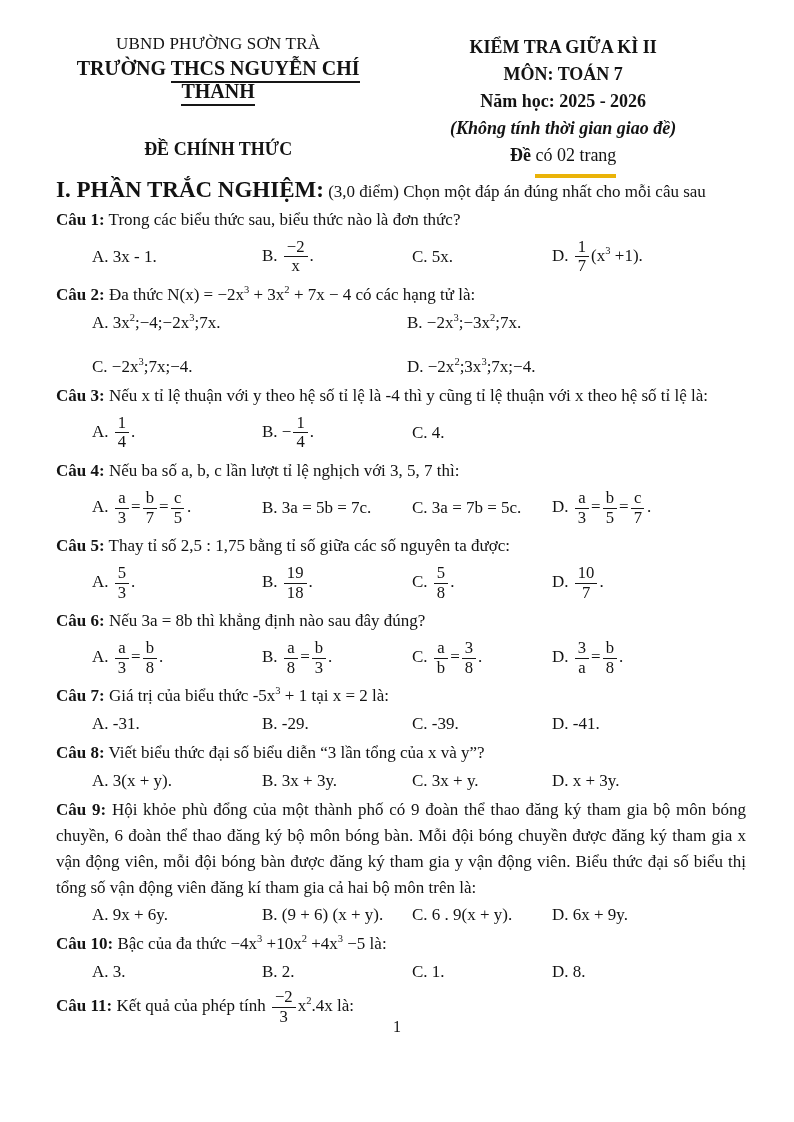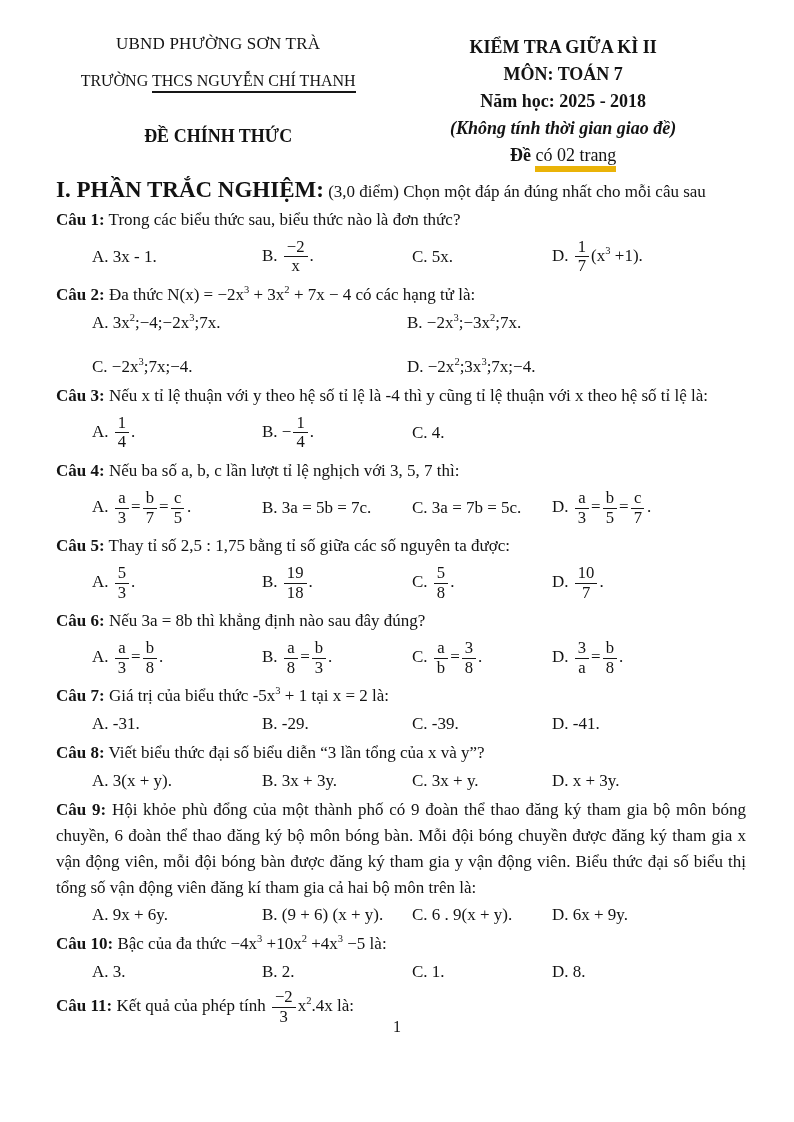--- a/index.html
+++ b/index.html
@@ -12,26 +12,26 @@
     color:#131313;
     font-family:"Liberation Serif", serif;
     box-sizing:border-box;
     padding:34px 48px 0 56px;
     overflow:hidden;
   }
   
   .header{display:flex;align-items:flex-start;}
   .h-left{width:47%;text-align:center;}
   .h-left .l1{font-size:17px;letter-spacing:.2px;}
-  .h-left .l2{font-size:16px;font-weight:normal;margin-top:18px;}
+  .h-left .l2{font-size:20px;font-weight:bold;margin-top:3px;}
   .h-left .l2 .u{border-bottom:2.5px solid #161616;padding-bottom:2px;}
   .h-left .l3{font-size:18px;font-weight:bold;margin-top:36px;}
   .h-right{width:53%;text-align:center;font-size:18px;font-weight:bold;line-height:1.5;}
   .h-right .it{font-style:italic;font-size:18px;}
-  .h-right .l6 .u{font-weight:normal;border-bottom:6px solid #eab308;padding-bottom:1px;}
+  .h-right .l6 .u{font-weight:normal;border-bottom:4px solid #eab308;padding-bottom:9px;}
   
   .section-title{font-size:17px;margin-top:8px;text-align:justify;}
   .section-title b{font-size:23px;}
   
   .question{margin:0;}
   .qtext{margin:4px 0 0 0;font-size:17px;line-height:1.52;text-align:justify;}
   .qtext b{font-size:17px;}
   .opts{display:grid;margin:3px 0 3px 36px;font-size:17px;align-items:center;}
   .cols4{grid-template-columns:170px 150px 140px auto;}
   .cols2{grid-template-columns:315px auto;row-gap:20px;}
@@ -53,21 +53,21 @@
 
   <div class="header">
     <div class="h-left">
       <div class="l1">UBND PHƯỜNG SƠN TRÀ</div>
       <div class="l2"><span>TRƯỜNG </span><span class="u">THCS NGUYỄN CHÍ THANH</span></div>
       <div class="l3">ĐỀ CHÍNH THỨC</div>
     </div>
     <div class="h-right">
       <div>KIỂM TRA GIỮA KÌ II</div>
       <div>MÔN: TOÁN 7</div>
-      <div>Năm học: 2025 - 2018</div>
+      <div>Năm học: 2025 - 2026</div>
       <div class="it">(Không tính thời gian giao đề)</div>
       <div class="l6"><span>Đề </span><span class="u">có 02 trang</span></div>
     </div>
   </div>
 
   <div class="section-title"><b>I. PHẦN TRẮC NGHIỆM:</b><span> (3,0 điểm) Chọn một đáp án đúng nhất cho mỗi câu sau</span></div>
 
   <main>
       <div class="question">
         <p class="qtext"><b>Câu 1:</b> Trong các biểu thức sau, biểu thức nào là đơn thức?</p>

